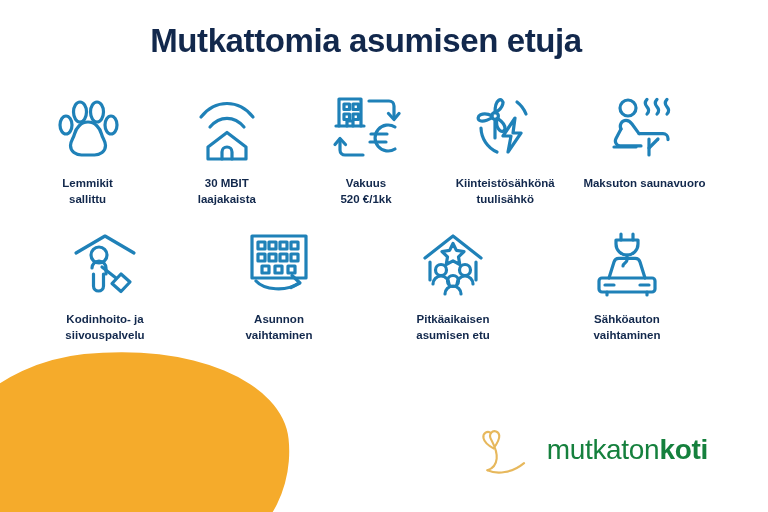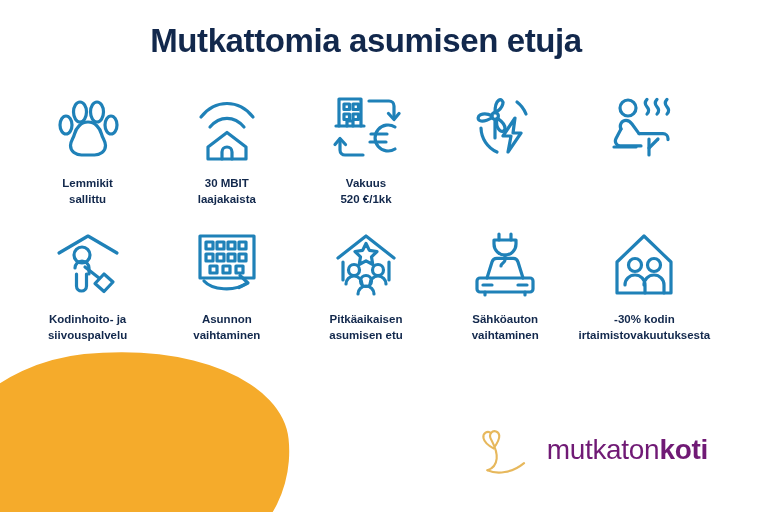--- a/index.html
+++ b/index.html
@@ -84,21 +84,21 @@
     position: absolute;
     right: 24px; bottom: 36px;
     display: flex;
     align-items: center;
     gap: 8px;
     z-index: 4;
   }
   .logo-mark { width: 60px; height: 52px; display:block; }
   .logo-text {
     font-size: 28px;
-    color: #701a75;
+    color: #15803d;
     letter-spacing: -0.3px;
     font-weight: 400;
   }
   .logo-text b { font-weight: bold; }
 </style>
 </head>
 <body>
 
 <div class="page">
 
@@ -166,37 +166,40 @@
             <path d="M46 8a28 28 0 0 1 9 12"></path>
             <path d="M10 34a27 27 0 0 0 16 24"></path>
             <circle cx="24" cy="22" r="3.4"></circle>
             <path d="M24 18.6c0-6 .6-10 3.6-12.2 2.4-1.8 5 .6 4.2 3.6-.9 3.4-4 6.8-7.8 8.6"></path>
             <path d="M21.2 23.6c-5.2 3-9 4.4-12.3 3-2.6-1.1-2.2-4.6.6-5.9 3.2-1.4 7.8-.9 11.7 1.3"></path>
             <path d="M26.6 24.4c4.8 3.4 7.6 6.4 7.4 10-.1 2.8-3.4 4-5.5 1.8-2.4-2.5-3.4-7-2.7-11"></path>
             <path d="M24 25.6V44"></path>
             <path d="M44 24 32 42h8l-3 16 13-19h-8z"></path>
           </svg>
         </div>
+        <div class="cell-label">Kiinteistösähkönä
+tuulisähkö</div>
       </div>
 
       <div class="cell">
         <div class="icon-wrap">
           <svg width="70" height="66" viewBox="0 0 70 66" fill="none" stroke="#1f81b8" stroke-width="3.2" stroke-linecap="round" stroke-linejoin="round">
             <circle cx="19" cy="13" r="8"></circle>
             <path d="M38 19c2.4-2.6 2.4-4.6 0-7.2S35.6 7 38 4.4"></path>
             <path d="M48 19c2.4-2.6 2.4-4.6 0-7.2S45.6 7 48 4.4"></path>
             <path d="M58 19c2.4-2.6 2.4-4.6 0-7.2S55.6 7 58 4.4"></path>
             <path d="M12 34c-2-4 .6-8.6 5-8.6 2.6 0 4.4 1.4 6 3.6l7 9.6"></path>
             <path d="M30 38.6h24a5 5 0 0 1 5 5v1"></path>
             <path d="M12 34l-5 9.5a5 5 0 0 0 4.4 7.4H32"></path>
             <path d="M40 44v16"></path>
             <path d="M49 44l-9 9"></path>
             <path d="M5 52h22"></path>
           </svg>
         </div>
+        <div class="cell-label">Maksuton saunavuoro</div>
       </div>
 
     </div>
 
     <div class="row">
 
       <div class="cell">
         <div class="icon-wrap">
           <svg width="66" height="66" viewBox="0 0 66 66" fill="none" stroke="#1f81b8" stroke-width="3.2" stroke-linecap="round" stroke-linejoin="round">
             <path d="M4 22 33 5l29 17"></path>
@@ -265,33 +268,20 @@
             <path d="M12 55h9"></path>
             <path d="M47 55h9"></path>
             <path d="M14 62v3"></path>
             <path d="M54 62v3"></path>
           </svg>
         </div>
         <div class="cell-label">Sähköauton
 vaihtaminen</div>
       </div>
 
-      <div class="cell">
-        <div class="icon-wrap">
-          <svg width="66" height="66" viewBox="0 0 66 66" fill="none" stroke="#1f81b8" stroke-width="3.2" stroke-linecap="round" stroke-linejoin="round">
-            <path d="M6 31 33 5l27 26v31H6z"></path>
-            <circle cx="24" cy="34" r="6.5"></circle>
-            <path d="M14 54a10 10 0 0 1 20 0v8"></path>
-            <circle cx="43" cy="34" r="6.5"></circle>
-            <path d="M33 54a10 10 0 0 1 20 0v8"></path>
-          </svg>
-        </div>
-        <div class="cell-label">-30% kodin
-irtaimistovakuutuksesta</div>
-      </div>
 
     </div>
   </div>
 
   <div class="logo">
     <svg class="logo-mark" viewBox="0 0 62 54" fill="none">
       <path d="M12.5 9.5c-4-3.2-9 .3-8 5.2.9 4.4 5.6 8 10.4 10.6 3.4-4.4 6.3-9.1 6-13.2-.3-4.6-5.6-6.2-8.4-3.1-1.6 1.8-1.4 4.8.2 7.6C14.9 21 19 28 18.2 36c-.6 6.2-4.6 10.5-9.6 12" stroke="#e7b85c" stroke-width="2.2" stroke-linecap="round"></path>
       <path d="M8.6 48c10 4.6 25.5 3 38-7.4" stroke="#e7b85c" stroke-width="2.2" stroke-linecap="round"></path>
     </svg>
     <div class="logo-text"><span>mutkaton</span><b>koti</b></div>

